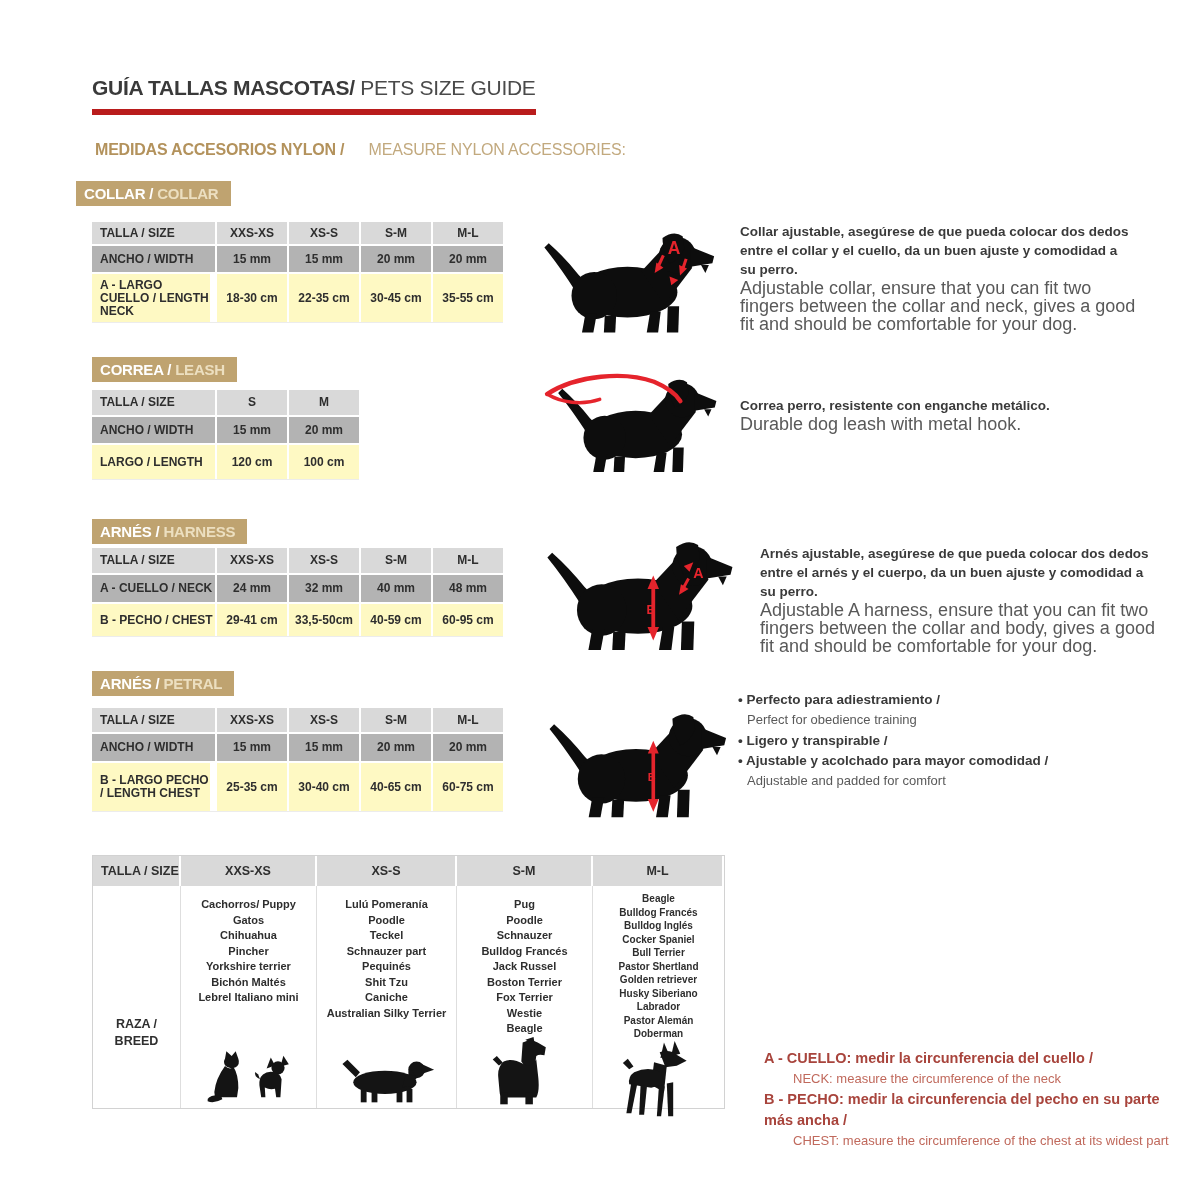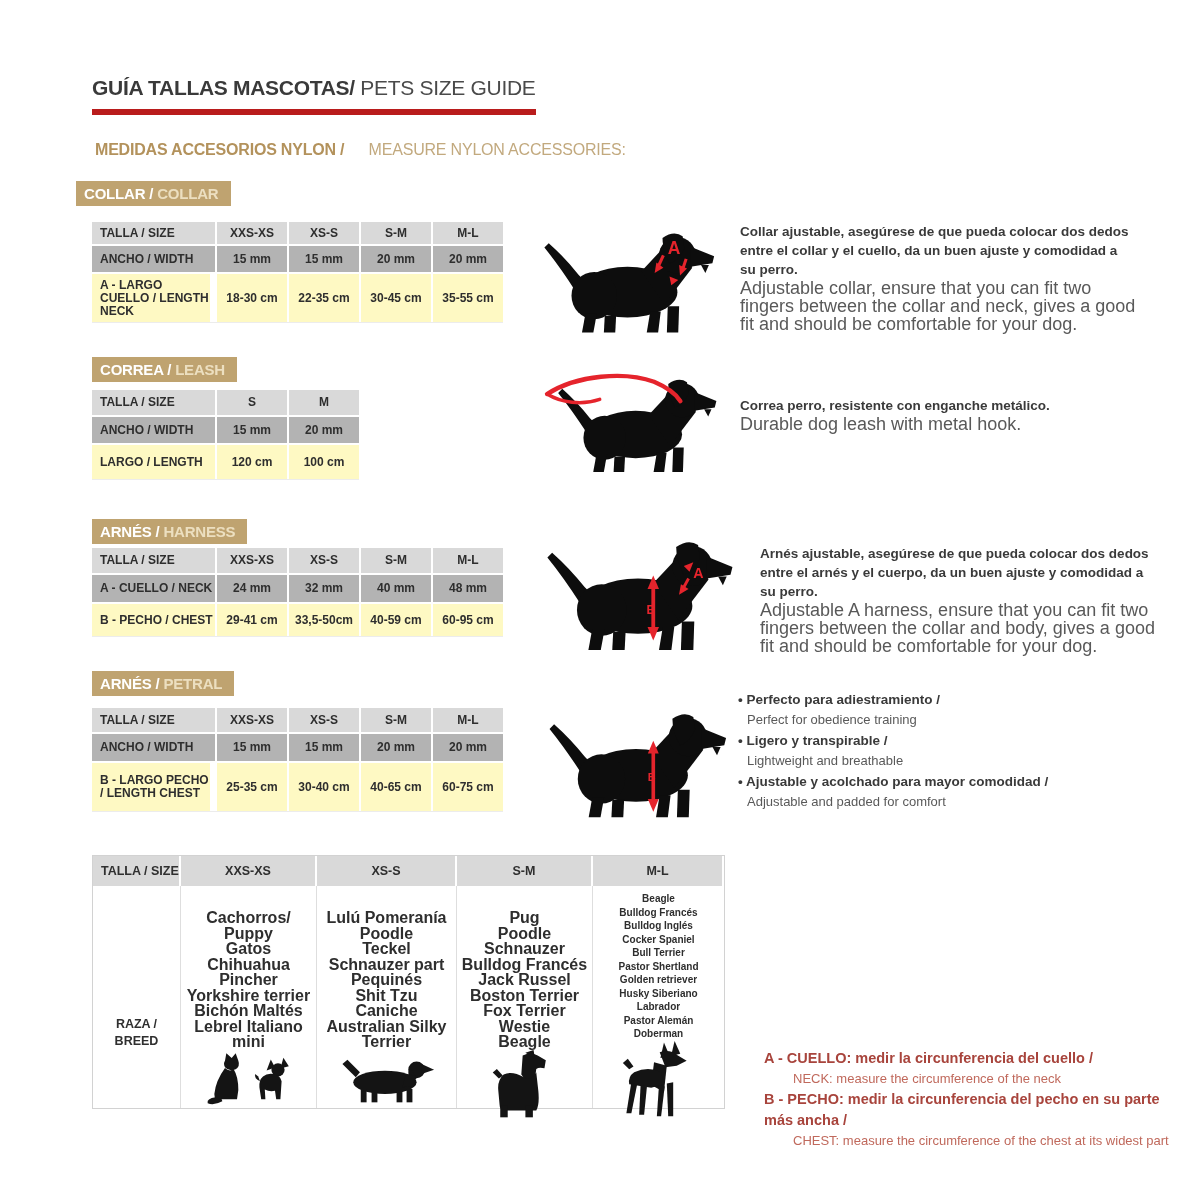--- a/index.html
+++ b/index.html
@@ -56,22 +56,22 @@
   
   .breed { left:92px; top:855px; width:633px; border:1px solid #d2d2d2; }
   .breed-grid { display:grid; grid-template-columns:88px 136px 140px 136px 131px; }
   .breed-head { background:#d9d9d9; font-size:12.5px; font-weight:bold; height:30px;
                 display:flex; align-items:center; justify-content:center; border-right:2px solid #fff; }
   .breed-head.lab { justify-content:flex-start; padding-left:8px; }
   .breed-head:last-child { border-right:none; }
   .breed-cell { background:#fff; border-right:1px solid #dedede; height:222px;
                 display:flex; flex-direction:column; align-items:center; }
   .breed-cell:last-child { border-right:none; }
-  .breed-list { white-space:pre-line; text-align:center; font-weight:bold; font-size:16px;
-                line-height:15.5px; padding-top:24px; color:#2e2e2e; }
+  .breed-list { white-space:pre-line; text-align:center; font-weight:bold; font-size:11px;
+                line-height:15.5px; padding-top:11px; color:#2e2e2e; }
   .breed-list.tight { font-size:10px; line-height:13.5px; padding-top:6px; }
   .raza-cell { justify-content:flex-end; padding-bottom:58px; font-size:12.5px; font-weight:bold;
                text-align:center; line-height:17px; }
   .sil { margin-top:auto; margin-bottom:4px; display:flex; align-items:flex-end; gap:6px; }
 
   
   .notes { left:764px; top:1048px; width:420px; }
   .notes .n-es { color:#a8443c; font-weight:bold; font-size:14.5px; line-height:21px; }
   .notes .n-en { color:#c0695c; font-weight:normal; font-size:13px; line-height:20px; padding-left:29px; }
 </style>
@@ -256,21 +256,20 @@
         <polygon class="red-mark" points="119,124 113,110 125,110"></polygon>
         <text class="mk-text" x="113" y="90" font-size="12">B</text>
       </g>
     </svg>
   </div>
 
   <div class="abs bullets" style="left:738px; top:690px;">
     <div class="b-es">Perfecto para adiestramiento /</div>
     <div class="b-en">Perfect for obedience training</div>
     <div class="b-es">Ligero y transpirable /</div>
-    <div class="b-en">Lightweight and breathable</div>
     <div class="b-es">Ajustable y acolchado para mayor comodidad /</div>
     <div class="b-en">Adjustable and padded for comfort</div>
   </div>
 
   <div class="abs breed">
     <div class="breed-grid">
       <div class="breed-head lab">TALLA / SIZE</div>
       <div class="breed-head">XXS-XS</div>
       <div class="breed-head">XS-S</div>
       <div class="breed-head">S-M</div>

